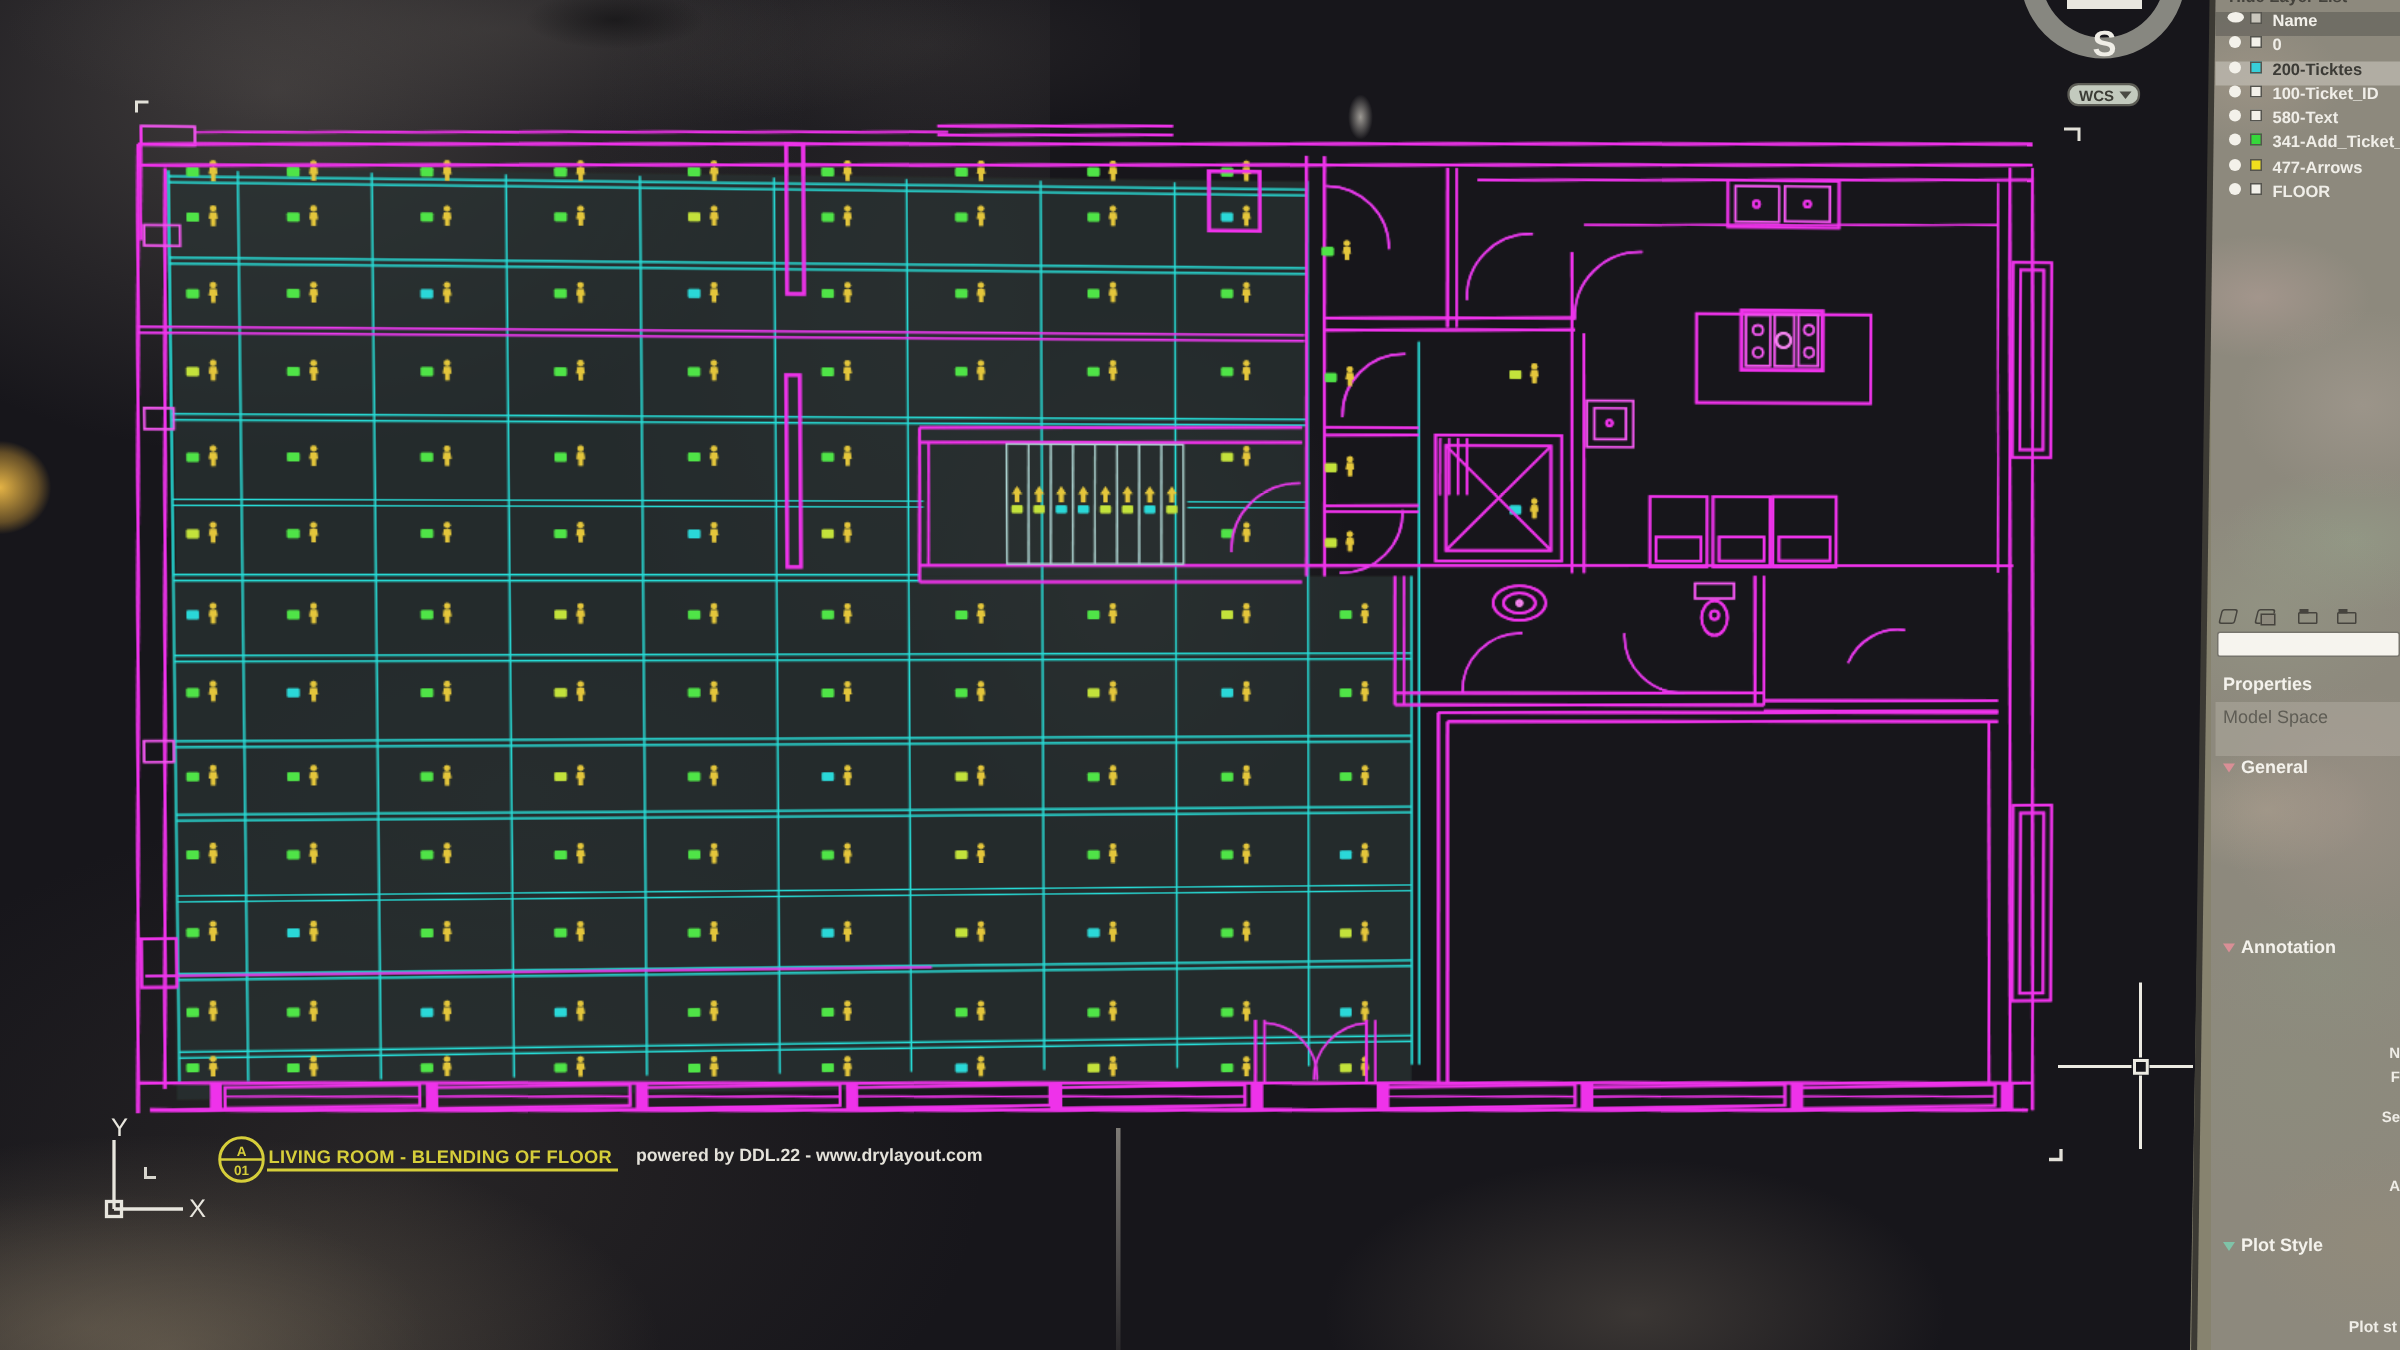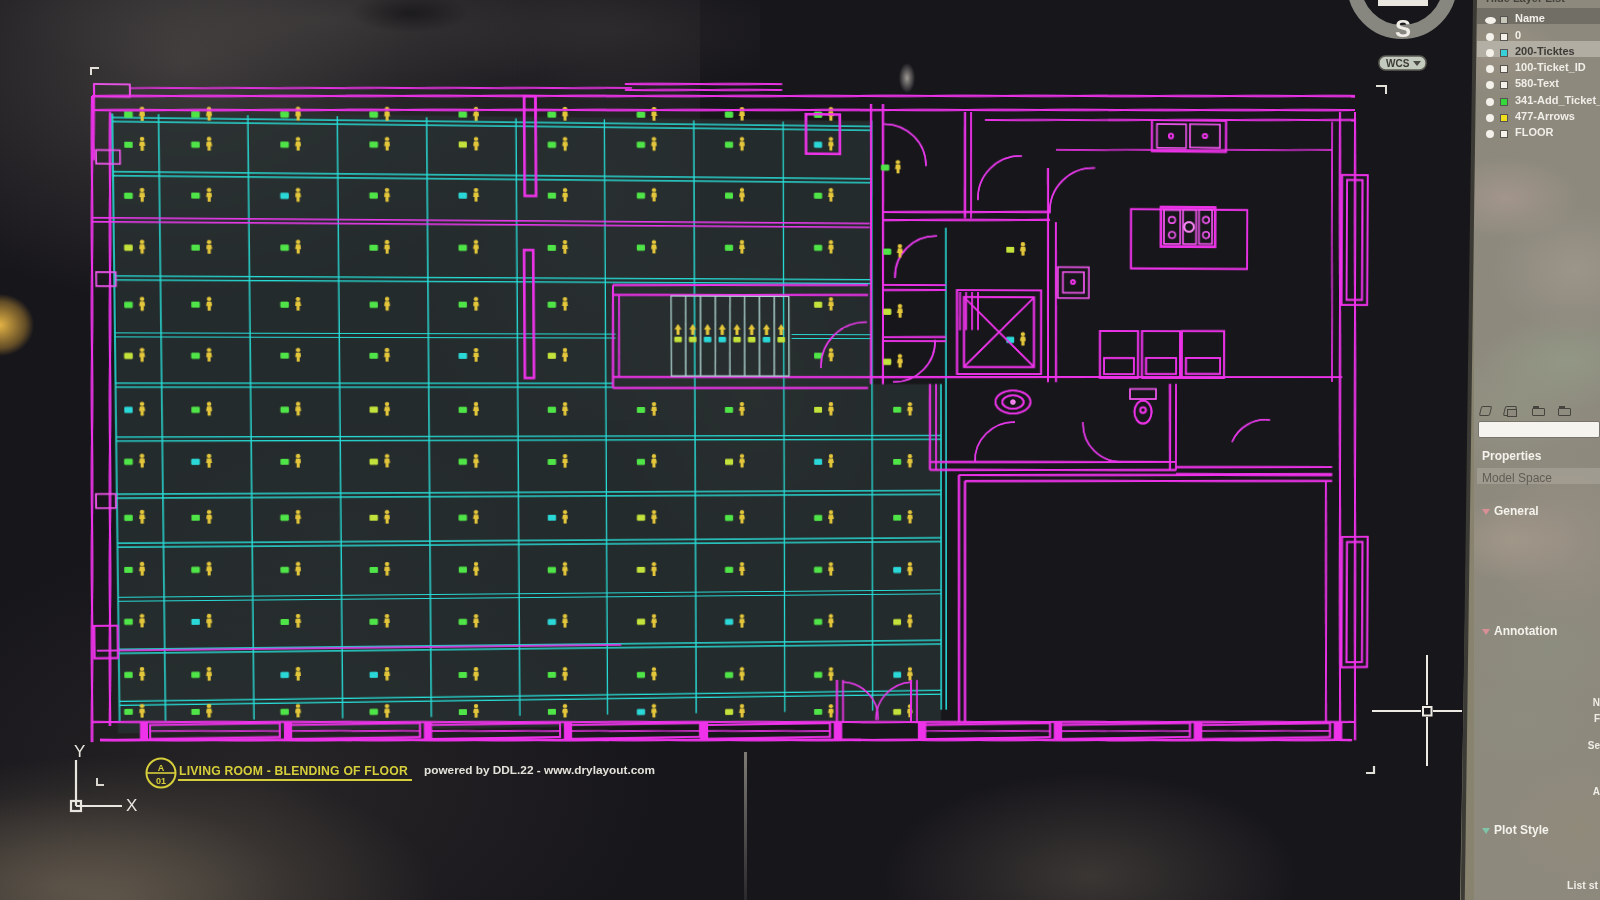--- a/index.html
+++ b/index.html
@@ -32,21 +32,21 @@
  radial-gradient(140px 100px at 30% 45%,rgba(150,155,135,.5),transparent 70%),
  radial-gradient(120px 120px at 70% 60%,rgba(165,150,140,.45),transparent 70%),
  radial-gradient(160px 120px at 40% 80%,rgba(140,142,125,.5),transparent 70%),
  radial-gradient(120px 90px at 85% 92%,rgba(150,140,120,.4),transparent 70%),
  radial-gradient(100px 55px at 25% 22%,rgba(195,168,162,.40),transparent 75%),
  radial-gradient(115px 65px at 75% 40%,rgba(152,168,142,.45),transparent 75%),
  radial-gradient(95px 55px at 30% 60%,rgba(188,172,152,.40),transparent 75%),
  radial-gradient(110px 70px at 60% 72%,rgba(140,150,130,.30),transparent 75%)}
 #sbslant{position:absolute;left:1460px;top:0;width:16px;height:900px;background:#87836f;clip-path:polygon(16px 0px,16px 900px,0px 900px)}
 #sbedge{position:absolute;left:1473px;top:0;width:3.5px;height:902px;background:#3c3a34;transform:skewX(-0.78deg);transform-origin:top left;z-index:5}
-.lrow{position:relative;height:16.3px;display:flex;align-items:flex-end;font:bold 11px "Liberation Sans",sans-serif;color:#efede7;white-space:nowrap}
+.lrow{position:relative;height:16.3px;display:flex;align-items:flex-start;font:bold 11px "Liberation Sans",sans-serif;color:#efede7;white-space:nowrap}
 .lhead{background:rgba(90,88,82,.55);color:#f2f0ea}
 .sel{background:rgba(190,186,176,.75)}
 .dot{width:8px;height:8px;border-radius:50%;background:#f3f1ea;margin:0 6px 0 9px;flex:0 0 auto}
 .eye{width:11px;height:7px;border-radius:50%;background:#f3f1ea;margin:0 4.5px 0 7.5px;flex:0 0 auto}
 .sq{width:8px;height:8px;margin-right:7px;flex:0 0 auto;border:1px solid #55544e}
 .sqw{background:#f3f1ea} .sqc{background:#38cfd8} .sqg{background:#35d83a} .sqy{background:#efdf1e} .sqh{background:#c9c6bc}
 .shead{font:bold 12px "Liberation Sans",sans-serif;color:#f4f2ec;padding-left:6px}
 .tri{display:inline-block;width:0;height:0;border-left:4px solid transparent;border-right:4px solid transparent;border-top:6px solid #d98f96;margin-right:4px}
 </style></head>
 <body>
@@ -1136,27 +1136,27 @@
     <span style="position:absolute;left:52px;top:3px;width:13px;height:8px;border:1.5px solid #46443e;border-radius:1px"></span>
     <span style="position:absolute;left:53px;top:1px;width:6px;height:3px;background:#46443e"></span>
     <span style="position:absolute;left:78px;top:3px;width:13px;height:8px;border:1.5px solid #46443e;border-radius:1px"></span>
     <span style="position:absolute;left:79px;top:1px;width:6px;height:3px;background:#46443e"></span>
   </div>
 
   <div style="position:absolute;left:4px;top:421px;width:122px;height:17px;background:#f6f4ee;border:1px solid #76746c;border-radius:2px"></div>
 
   <div class="shead" style="position:absolute;left:2px;top:449px">Properties</div>
 
-  <div style="position:absolute;left:3px;top:468px;width:123px;height:16px;background:rgba(175,170,158,.55);font:12px 'Liberation Sans',sans-serif;color:#5f5d55;line-height:20px;padding-left:5px">Model Space</div>
+  <div style="position:absolute;left:3px;top:468px;width:123px;height:36px;background:rgba(175,170,158,.55);font:12px 'Liberation Sans',sans-serif;color:#5f5d55;line-height:20px;padding-left:5px">Model Space</div>
 
   <div class="shead" style="position:absolute;left:2px;top:504px"><span class="tri"></span>General</div>
 
   <div class="shead" style="position:absolute;left:2px;top:624px"><span class="tri"></span>Annotation</div>
 
   <div style="position:absolute;right:0;top:697px;width:30px;font:bold 10px 'Liberation Sans',sans-serif;color:#efede7;text-align:right">N</div>
   <div style="position:absolute;right:0;top:713px;width:30px;font:bold 10px 'Liberation Sans',sans-serif;color:#efede7;text-align:right">F</div>
   <div style="position:absolute;right:0;top:740px;width:30px;font:bold 10px 'Liberation Sans',sans-serif;color:#efede7;text-align:right">Se</div>
   <div style="position:absolute;right:0;top:786px;width:30px;font:bold 10px 'Liberation Sans',sans-serif;color:#efede7;text-align:right">A</div>
 
   <div class="shead" style="position:absolute;left:2px;top:823px"><span class="tri" style="border-top-color:#7fc3a8"></span>Plot Style</div>
 
-  <div style="position:absolute;right:2px;top:879px;font:bold 10.5px 'Liberation Sans',sans-serif;color:#efede7">List st</div>
+  <div style="position:absolute;right:2px;top:879px;font:bold 10.5px 'Liberation Sans',sans-serif;color:#efede7">Plot st</div>
 </div>
 </div>
 </body></html>

